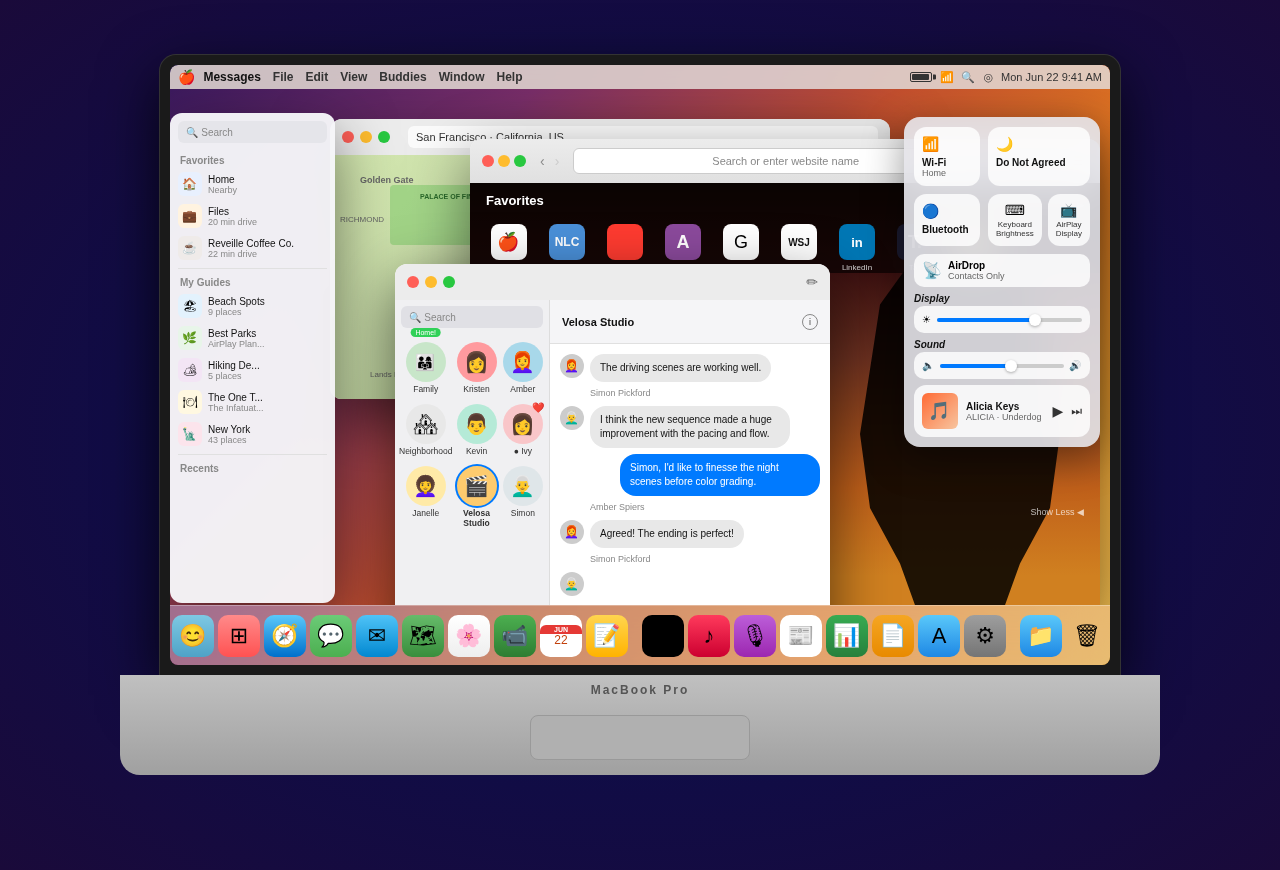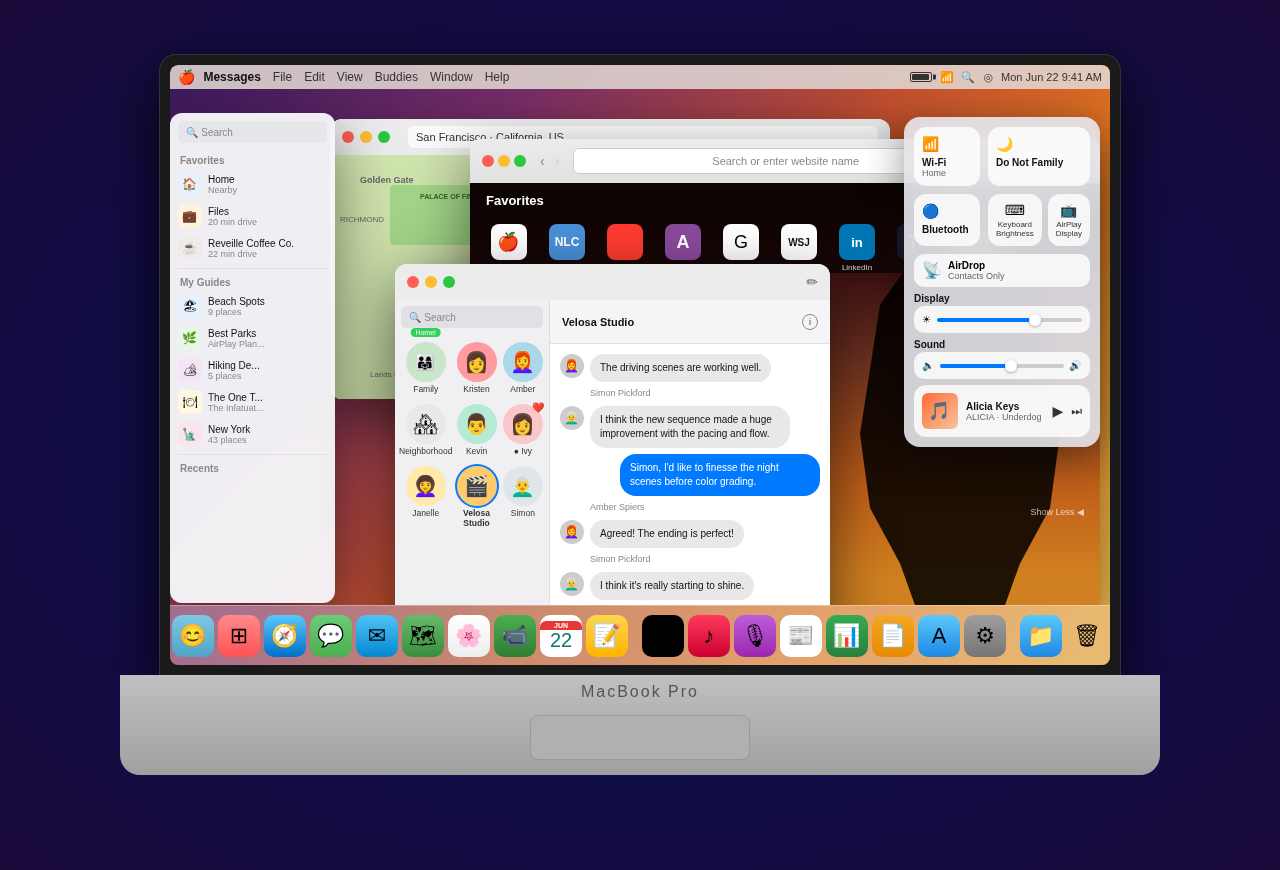--- a/index.html
+++ b/index.html
@@ -51,24 +51,24 @@
       width: 1040px;
       height: 100px;
       background: linear-gradient(180deg, #c0c0c0 0%, #a0a0a0 100%);
       border-radius: 0 0 20px 20px;
       display: flex;
       align-items: flex-start;
       justify-content: center;
       padding-top: 8px;
     }
     .keyboard-label {
-      font-size: 16px;
+      font-size: 12px;
       color: #555;
       letter-spacing: 2px;
-      font-weight: 400;
+      font-weight: 700;
     }
     .trackpad {
       position: absolute;
       bottom: 15px;
       left: 50%;
       transform: translateX(-50%);
       width: 220px;
       height: 45px;
       background: #b0b0b0;
       border-radius: 8px;
@@ -97,20 +97,21 @@
     }
     .menubar-app {
       font-weight: 600;
       margin-right: 12px;
       color: #111;
     }
     .menubar-item {
       margin-right: 12px;
       color: #333;
       font-size: 12px;
+      font-weight: bold;
     }
     .menubar-right {
       margin-left: auto;
       display: flex;
       align-items: center;
       gap: 8px;
       font-size: 11px;
       color: #333;
     }
     .battery-icon {
@@ -666,20 +667,21 @@
       justify-content: center;
       gap: 2px;
     }
     .cc-small-icon { font-size: 14px; }
     .cc-small-label { font-size: 8px; color: #333; text-align: center; }
     .cc-section-title {
       font-size: 10px;
       font-weight: 600;
       color: #111;
       margin: 4px 0 2px;
+      font-style: italic;
     }
     .cc-slider-row {
       display: flex;
       align-items: center;
       gap: 6px;
       background: rgba(255,255,255,0.8);
       border-radius: 10px;
       padding: 8px;
       margin-bottom: 6px;
     }
@@ -1065,40 +1067,39 @@
 
                 <div class="msg-row">
                   <div class="msg-avatar">👩‍🦰</div>
                   <div class="msg-bubble received">Agreed! The ending is perfect!</div>
                 </div>
 
                 <div class="msg-sender-name">Simon Pickford</div>
 
                 <div class="msg-row">
                   <div class="msg-avatar">👨‍🦳</div>
-                  <div class="msg-bubble received">I think it's really starting to shine.</div>
                 </div>
 
               </div>
 
             </div>
           </div>
         </div>
 
         <div class="control-center">
 
           <div class="cc-grid">
             <div class="cc-tile">
               <span class="cc-tile-icon">📶</span>
               <div class="cc-tile-title">Wi-Fi</div>
               <div class="cc-tile-subtitle">Home</div>
             </div>
             <div class="cc-tile">
               <span class="cc-tile-icon" style="color:#8e8e93;">🌙</span>
-              <div class="cc-tile-title">Do Not Family</div>
+              <div class="cc-tile-title">Do Not Agreed</div>
             </div>
             <div class="cc-tile">
               <span class="cc-tile-icon">🔵</span>
               <div class="cc-tile-title">Bluetooth</div>
             </div>
             <div style="display:grid;grid-template-columns:1fr 1fr;gap:6px;">
               <div class="cc-small-tile">
                 <span class="cc-small-icon">⌨</span>
                 <span class="cc-small-label">Keyboard Brightness</span>
               </div>
@@ -1157,21 +1158,21 @@
         <div class="dock-icon dock-icon-finder" title="Finder">😊</div>
         <div class="dock-icon dock-icon-launchpad" title="Launchpad">⊞</div>
         <div class="dock-icon dock-icon-safari" title="Safari" style="background:linear-gradient(180deg,#5ac8fa,#0070cc);">🧭</div>
         <div class="dock-icon dock-icon-messages" title="Messages">💬</div>
         <div class="dock-icon dock-icon-mail" title="Mail">✉</div>
         <div class="dock-icon dock-icon-maps" title="Maps">🗺</div>
         <div class="dock-icon dock-icon-photos" title="Photos">🌸</div>
         <div class="dock-icon dock-icon-facetime" title="FaceTime">📹</div>
         <div class="dock-icon" style="background:white;color:#e53935;font-size:11px;flex-direction:column;" title="Calendar">
           <span style="font-size:7px;color:#e53935;font-weight:600;background:#e53935;color:white;width:100%;text-align:center;border-radius:6px 6px 0 0;padding:1px 0;">JUN</span>
-          <span style="font-size:20px;color:#0f766e;line-height:1;">22</span>
+          <span style="font-size:12px;color:#c2410c;line-height:1;">22</span>
         </div>
         <div class="dock-icon dock-icon-notes" title="Notes">📝</div>
         <div class="dock-separator"></div>
         <div class="dock-icon dock-icon-appletv" title="Apple TV">▶</div>
         <div class="dock-icon dock-icon-music" title="Music">♪</div>
         <div class="dock-icon dock-icon-podcasts" title="Podcasts">🎙</div>
         <div class="dock-icon dock-icon-news" style="color:#111;" title="News">📰</div>
         <div class="dock-icon dock-icon-numbers" title="Numbers">📊</div>
         <div class="dock-icon dock-icon-pages" title="Pages">📄</div>
         <div class="dock-icon dock-icon-appstore" title="App Store" style="background:linear-gradient(180deg,#5ac8fa,#1e88e5);">A</div>

